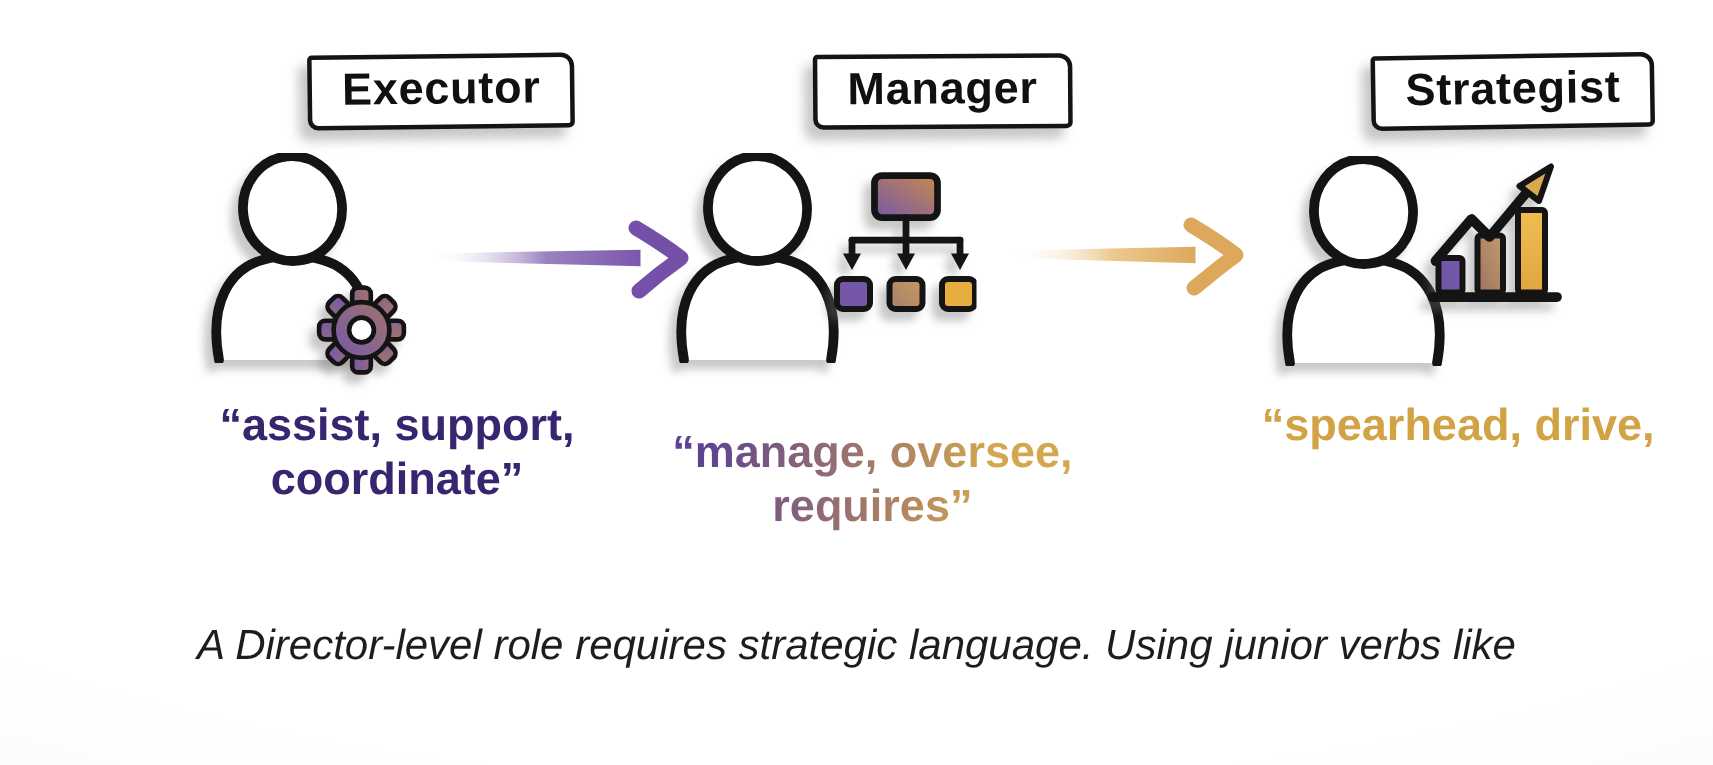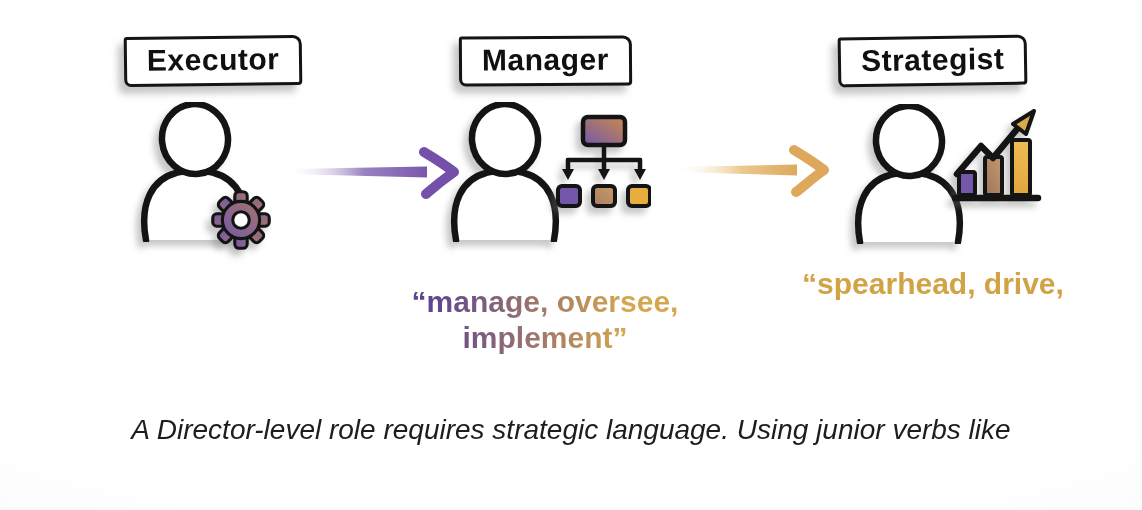--- a/index.html
+++ b/index.html
@@ -1,21 +1,21 @@
 <!DOCTYPE html>
 <html><head>
 <meta charset="utf-8">
 <style>
   html,body{margin:0;padding:0;background:#e9e9e9;}
   .stage{
     position:relative;width:1142px;height:510px;overflow:hidden;
     background:radial-gradient(ellipse 130% 110% at 50% 42%, #ffffff 55%, #f3f2f1 100%);
     font-family:"Liberation Sans", sans-serif;
   }
-  .column{position:absolute;top:0;display:flex;flex-direction:column;align-items:center;}
+  .column{position:absolute;top:0;display:flex;flex-direction:column;align-items:flex-end;}
   .col-0{left:43px;width:340px;}
   .col-1{left:375px;width:340px;}
   .col-2{left:763px;width:340px;}
   .label-box{
     margin-top:36px;background:#ffffff;border:3.5px solid #141414;
     border-radius:3px 9px 4px 7px;padding:4px 20px 6px 20px;
     font-size:30px;font-weight:700;color:#101010;letter-spacing:.5px;
     box-shadow:-6px 7px 7px rgba(95,95,95,.35);
     transform:rotate(-0.7deg);
     white-space:nowrap;
@@ -63,20 +63,24 @@
         <g stroke="#141414" stroke-width="4.5" fill="url(#gGear)">
           <rect x="36" y="4" width="18" height="82" rx="6"></rect>
           <rect x="36" y="4" width="18" height="82" rx="6" transform="rotate(45 45 45)"></rect>
           <rect x="36" y="4" width="18" height="82" rx="6" transform="rotate(90 45 45)"></rect>
           <rect x="36" y="4" width="18" height="82" rx="6" transform="rotate(135 45 45)"></rect>
           <circle cx="45" cy="45" r="27"></circle>
           <circle cx="45" cy="45" r="12" fill="#ffffff"></circle>
         </g>
       </svg>
     </div>
+    <div class="quote quote-purple">
+      <div>“assist, support,</div>
+      <div>coordinate”</div>
+    </div>
   </div>
 
   <div class="column col-1">
     <div class="label-box">
       <span>Manager</span>
     </div>
     <div class="figure">
       <svg class="person sketch" style="left:73px;top:8px" width="115" height="140" viewBox="0 0 115 140">
         <path d="M8,138 C1,100 15,77 38,71 C48,68 66,68 76,71 C99,77 113,100 106,138" fill="#ffffff" stroke="#141414" stroke-width="6.5" stroke-linecap="round"></path>
         <ellipse cx="57" cy="37" rx="33" ry="35" fill="#ffffff" stroke="#141414" stroke-width="6.5" transform="rotate(-6 57 37)"></ellipse>
@@ -107,21 +111,21 @@
         </g>
         <g stroke="#141414" stroke-width="4">
           <rect x="2" y="72" width="22" height="20" rx="4" fill="#7457a8"></rect>
           <rect x="37" y="72" width="22" height="20" rx="4" fill="url(#gOrgMid)"></rect>
           <rect x="72" y="72" width="22" height="20" rx="4" fill="#e8ad3f"></rect>
         </g>
       </svg>
     </div>
     <div class="quote quote-gradient">
       <div>“manage, oversee,</div>
-      <div>implement”</div>
+      <div>requires”</div>
     </div>
   </div>
 
   <div class="column col-2">
     <div class="label-box">
       <span>Strategist</span>
     </div>
     <div class="figure">
       <svg class="person sketch" style="left:89px;top:10px" width="115" height="140" viewBox="0 0 115 140">
         <path d="M8,138 C1,100 15,77 38,71 C48,68 66,68 76,71 C99,77 113,100 106,138" fill="#ffffff" stroke="#141414" stroke-width="6.5" stroke-linecap="round"></path>

